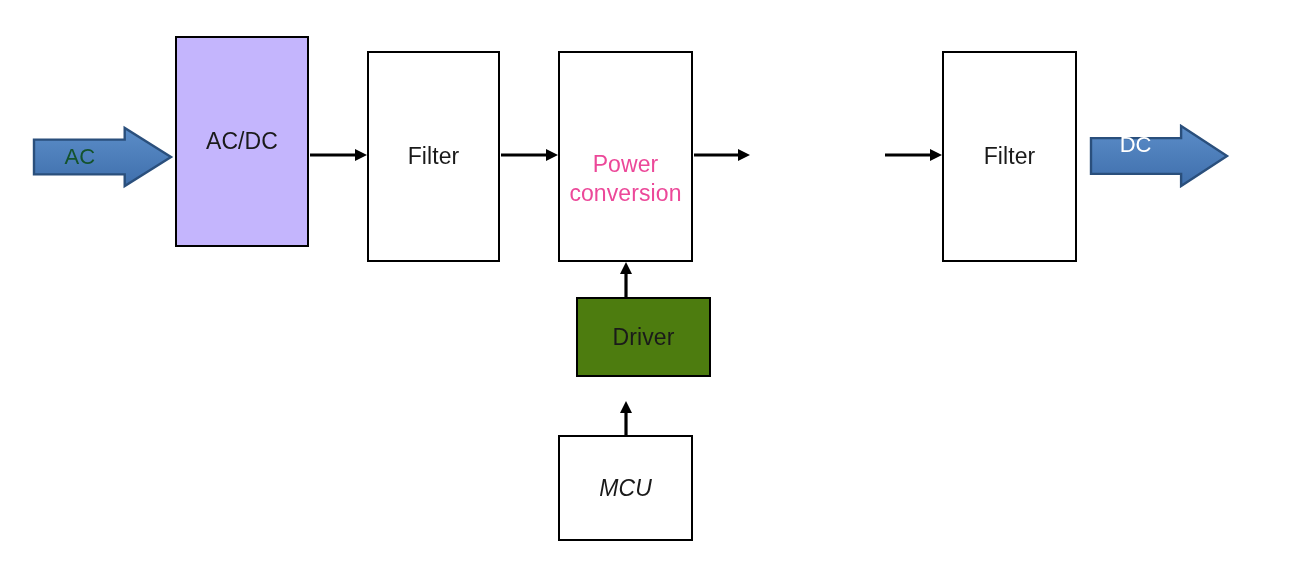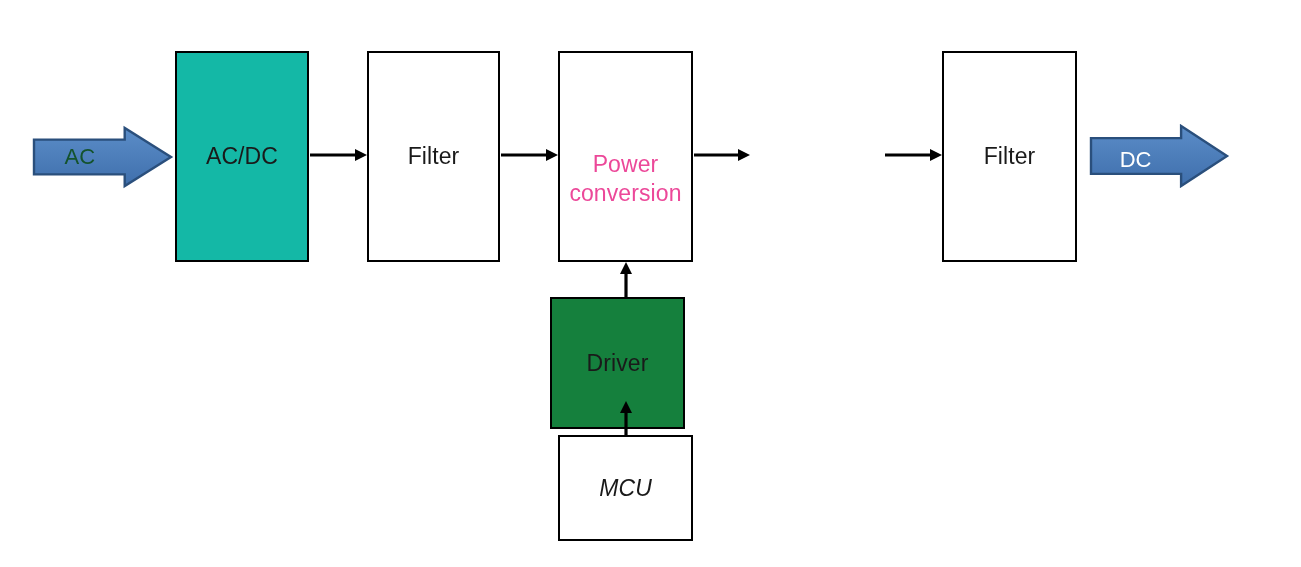--- a/index.html
+++ b/index.html
@@ -54,34 +54,34 @@
     align-items: center;
     justify-content: center;
     pointer-events: none;
   }
 </style>
 </head>
 <body>
 
 <div id="diagram-canvas">
 
-<div class="block" style="left: 175px; top: 51px; width: 134px; height: 211px; background: #14b8a6; border-color: rgb(0, 0, 0);">
+<div class="block" style="left: 175px; top: 36px; width: 134px; height: 211px; background: #c4b5fd; border-color: rgb(0, 0, 0);">
       <span class="block-label" style="color: rgb(26, 26, 26);">AC/DC</span>
     </div>
     <div class="block" style="left: 367px; top: 51px; width: 133px; height: 211px; background: rgb(255, 255, 255); border-color: rgb(0, 0, 0);">
       <span class="block-label" style="color: rgb(26, 26, 26);">Filter</span>
     </div>
     <div class="block" style="left: 558px; top: 51px; width: 135px; height: 211px; background: rgb(255, 255, 255); border-color: rgb(0, 0, 0);">
       <span class="block-label" style="color: #ec4899; margin-top: 44px;">Power
 conversion</span>
     </div>
     <div class="block" style="left: 942px; top: 51px; width: 135px; height: 211px; background: rgb(255, 255, 255); border-color: rgb(0, 0, 0);">
       <span class="block-label" style="color: rgb(26, 26, 26);">Filter</span>
     </div>
-    <div class="block" style="left: 550px; top: 297px; width: 135px; height: 132px; background: #15803d; border-color: rgb(0, 0, 0);">
+    <div class="block" style="left: 576px; top: 297px; width: 135px; height: 80px; background: #4d7c0f; border-color: rgb(0, 0, 0);">
       <span class="block-label" style="color: rgb(26, 26, 26);">Driver</span>
     </div>
     <div class="block" style="left: 558px; top: 435px; width: 135px; height: 106px; background: rgb(255, 255, 255); border-color: rgb(0, 0, 0); font-style: italic;">
       <span class="block-label" style="color: rgb(26, 26, 26);">MCU</span>
     </div>
     <svg class="flow-arrow" width="57" height="20" style="left: 310px; top: 145px;">
       <line x1="0" y1="10" x2="46" y2="10" stroke="#000000" stroke-width="3.2"></line>
       <polygon points="45,4 57,10 45,16" fill="#000000"></polygon>
     </svg>
     <svg class="flow-arrow" width="57" height="20" style="left: 501px; top: 145px;">
@@ -116,14 +116,14 @@
     <div class="big-arrow-text" style="left: 34px; top: 126px; width: 91.74px; height: 62px; color: #14532d;">AC</div>
     <svg class="big-arrow" width="138" height="64" style="left: 1090px; top: 124px;">
       <defs>
         <linearGradient id="grad-dc-output" x1="0" y1="0" x2="0" y2="1">
           <stop offset="0%" stop-color="#5b8dc8"></stop>
           <stop offset="100%" stop-color="#3f6fac"></stop>
         </linearGradient>
       </defs>
       <polygon points="1.0,14.1 91.1,14.1 91.1,2.0 137.0,32.0 91.1,62.0 91.1,49.9 1.0,49.9" fill="url(#grad-dc-output)" stroke="#2a4f7c" stroke-width="2.4" stroke-linejoin="miter"></polygon>
     </svg>
-    <div class="big-arrow-text" style="left: 1090px; top: 128px; width: 91.08px; height: 64px; color: rgb(255, 255, 255);">DC</div>
+    <div class="big-arrow-text" style="left: 1090px; top: 113px; width: 91.08px; height: 64px; color: rgb(255, 255, 255);">DC</div>
   </div>
 
 </body></html>

